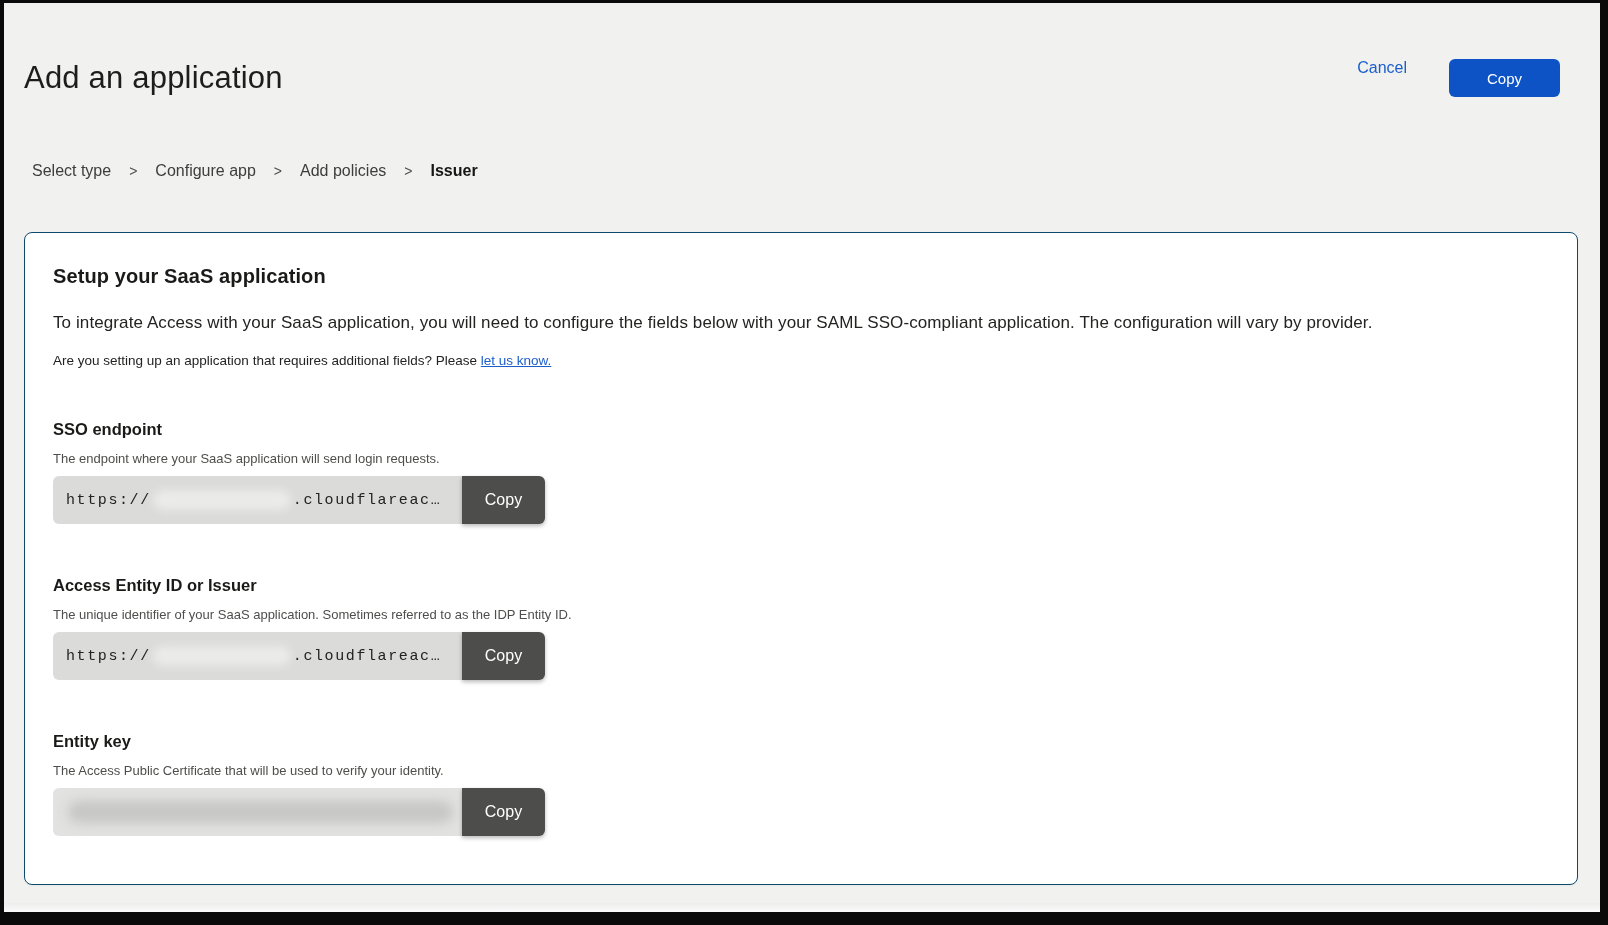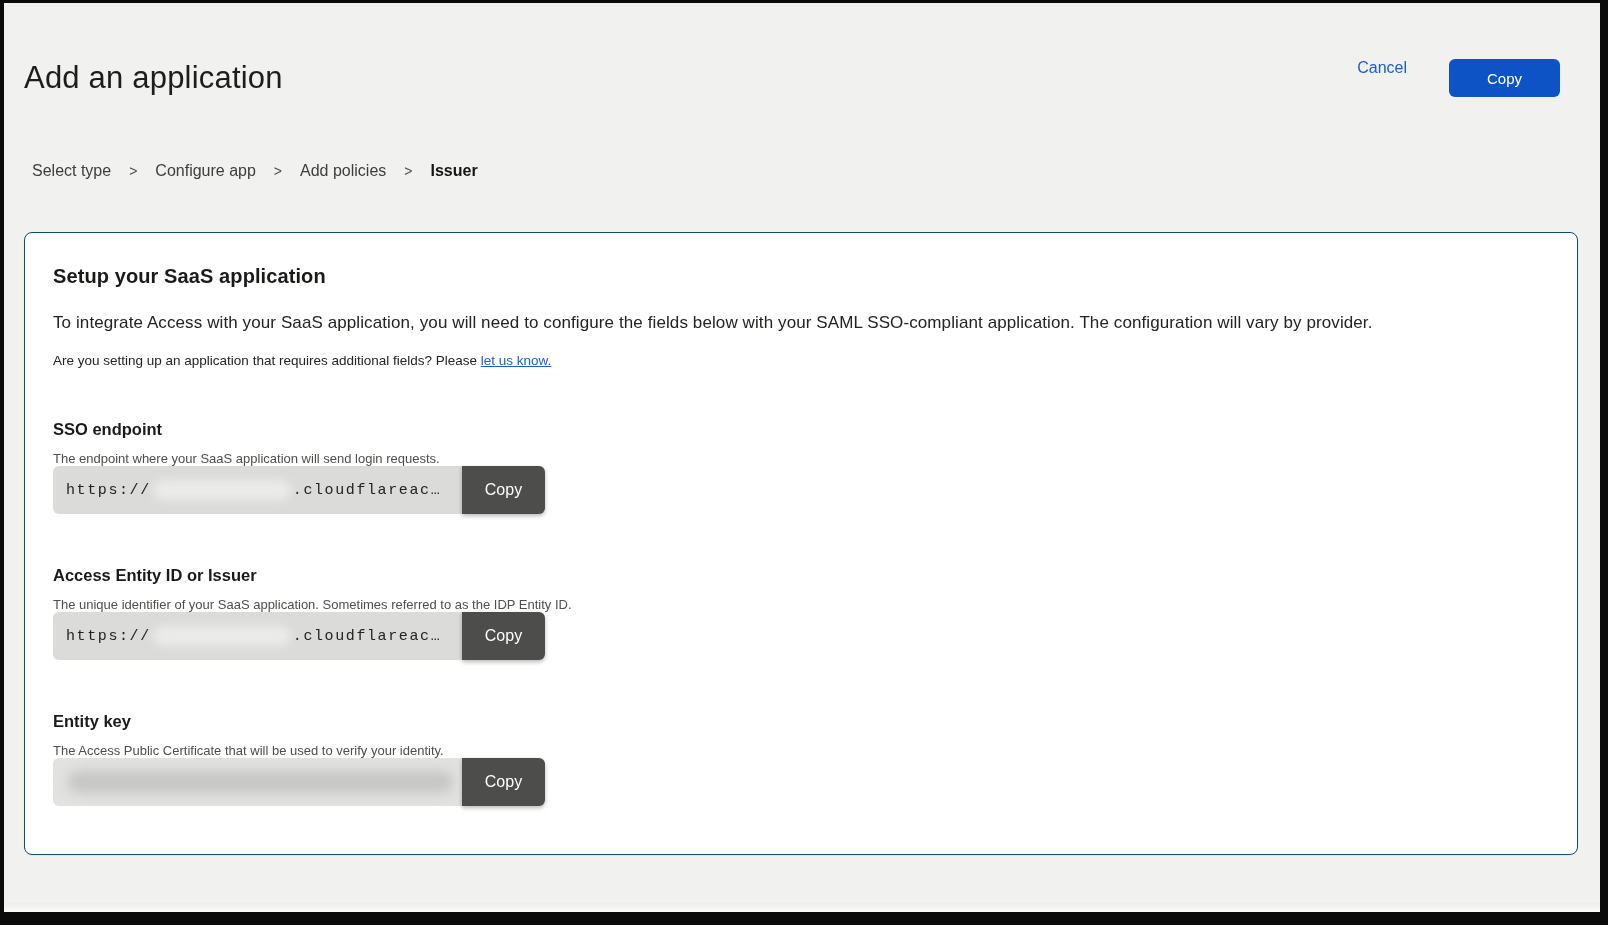--- a/index.html
+++ b/index.html
@@ -69,21 +69,21 @@
   }
   .card-heading { font-size: 20px; font-weight: 700; color: #1a1a19; letter-spacing: 0.1px; }
   .card-intro   { margin-top: 25px; font-size: 17px; color: #232322; letter-spacing: 0.1px; }
   .card-note    { margin-top: 20px; font-size: 13.5px; color: #232322; }
   .card-note a  { color: #1b5ecb; text-decoration: underline; cursor: pointer; }
 
   
   .field { margin-top: 52px; }
   .field-label { font-size: 16.5px; font-weight: 700; color: #1a1a19; }
   .field-desc  { margin-top: 12px; font-size: 13px; color: #4e4e4c; }
-  .value-row   { display: flex; align-items: stretch; width: 492px; border-radius: 23px; }
+  .value-row   { margin-top: 10px; display: flex; align-items: stretch; width: 492px; border-radius: 23px; }
   .value-box {
     flex: 1;
     height: 48px;
     background: #dbdbda;
     border-radius: 6px 0 0 6px;
     display: flex; align-items: center;
     padding-left: 13px;
     overflow: hidden;
     font-family: "Liberation Mono", monospace;
     font-size: 15px; letter-spacing: 1.6px; color: #222221;

